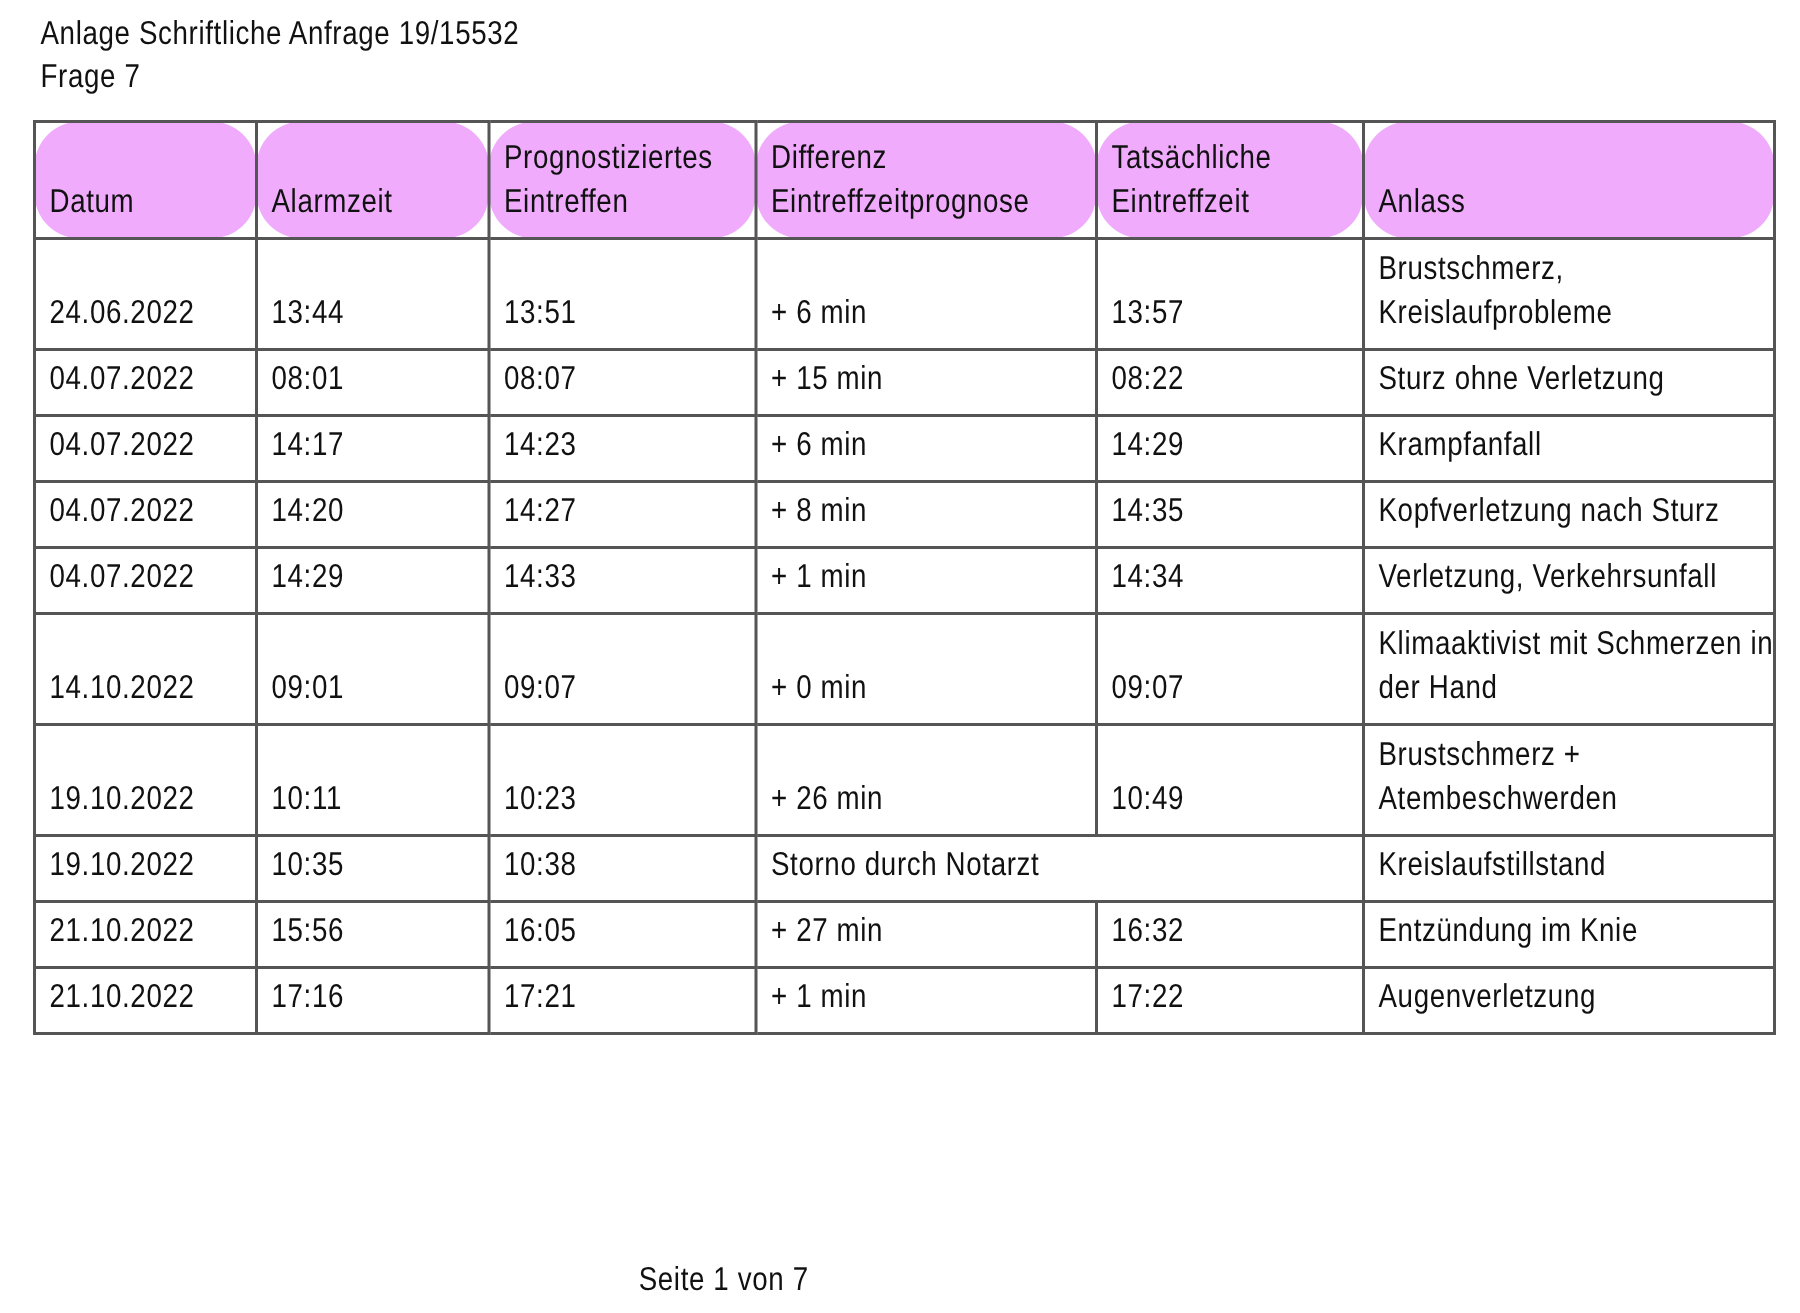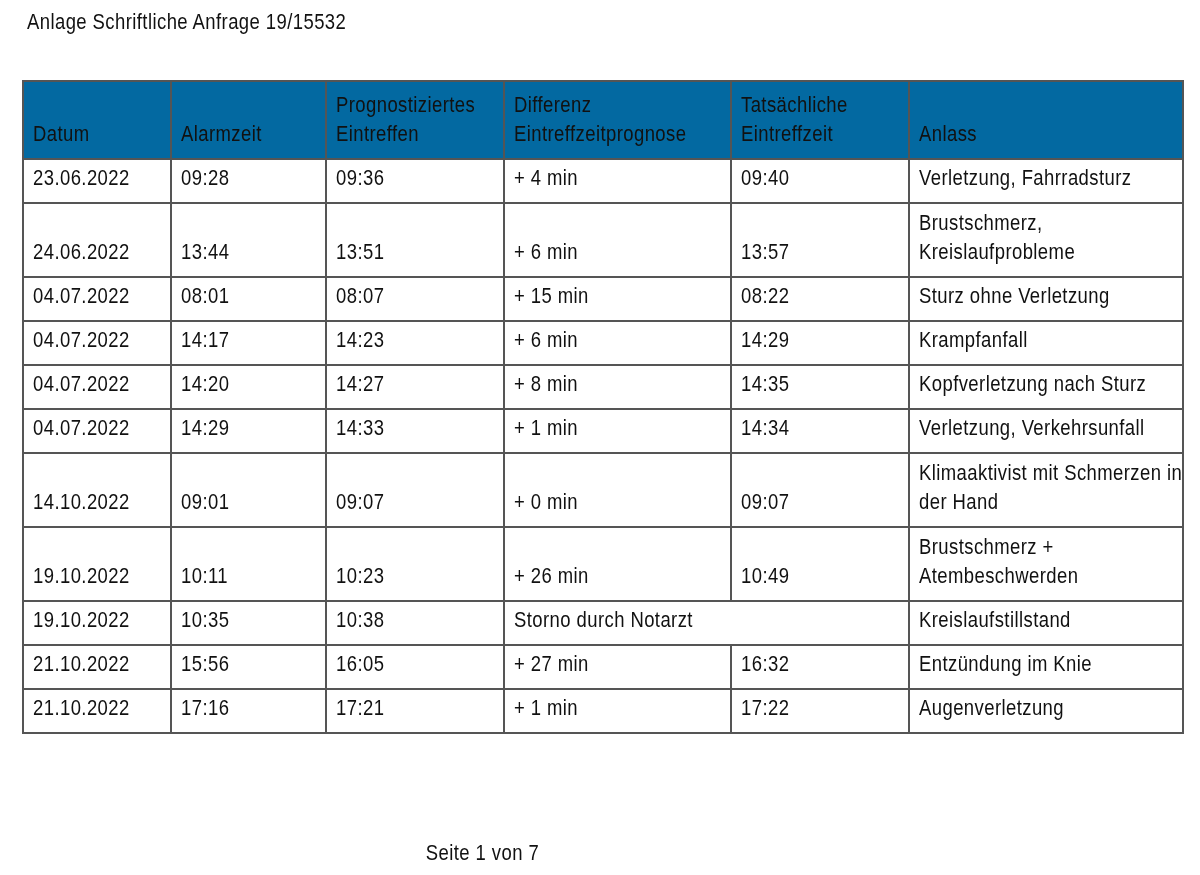--- a/index.html
+++ b/index.html
@@ -50,41 +50,43 @@
   table.anfrage-table th,
   table.anfrage-table td {
     border: 2px solid #555555;
     vertical-align: bottom;
     padding: 3px 6px 10px 9px;
     overflow: visible;
     font-weight: normal;
     text-align: left;
   }
   table.anfrage-table thead th {
-    background: #0369a1;
+    background: #f0abfc;
+    border-radius: 30px;
   }
   tr.rh-head { height: 78px; }
   tr.rh-s    { height: 44px; }
   tr.rh-t    { height: 74px; }
 
   .page-footer {
     position: absolute;
     left: 0;
     top: 838px;
     width: 964px;
     text-align: center;
   }
 </style>
 </head>
 <body>
 
 <div class="page">
 
   <div class="doc-title">
     <div class="title-line"><span class="ct">Anlage Schriftliche Anfrage 19/15532</span></div>
+    <div class="title-line"><span class="ct">Frage 7</span></div>
   </div>
 
   <table class="anfrage-table">
     <colgroup>
       <col style="width:148px">
       <col style="width:155px">
       <col style="width:178px">
       <col style="width:227px">
       <col style="width:178px">
       <col style="width:274px">
@@ -96,28 +98,20 @@
         <th><span class="ct">Prognostiziertes
 Eintreffen</span></th>
         <th><span class="ct">Differenz
 Eintreffzeitprognose</span></th>
         <th><span class="ct">Tatsächliche
 Eintreffzeit</span></th>
         <th><span class="ct">Anlass</span></th>
       </tr>
     </thead>
     <tbody>
-      <tr class="rh-s">
-        <td><span class="ct">23.06.2022</span></td>
-        <td><span class="ct">09:28</span></td>
-        <td><span class="ct">09:36</span></td>
-        <td><span class="ct">+ 4 min</span></td>
-        <td><span class="ct">09:40</span></td>
-        <td><span class="ct">Verletzung, Fahrradsturz</span></td>
-      </tr>
       <tr class="rh-t">
         <td><span class="ct">24.06.2022</span></td>
         <td><span class="ct">13:44</span></td>
         <td><span class="ct">13:51</span></td>
         <td><span class="ct">+ 6 min</span></td>
         <td><span class="ct">13:57</span></td>
         <td><span class="ct">Brustschmerz,
 Kreislaufprobleme</span></td>
       </tr>
       <tr class="rh-s">

